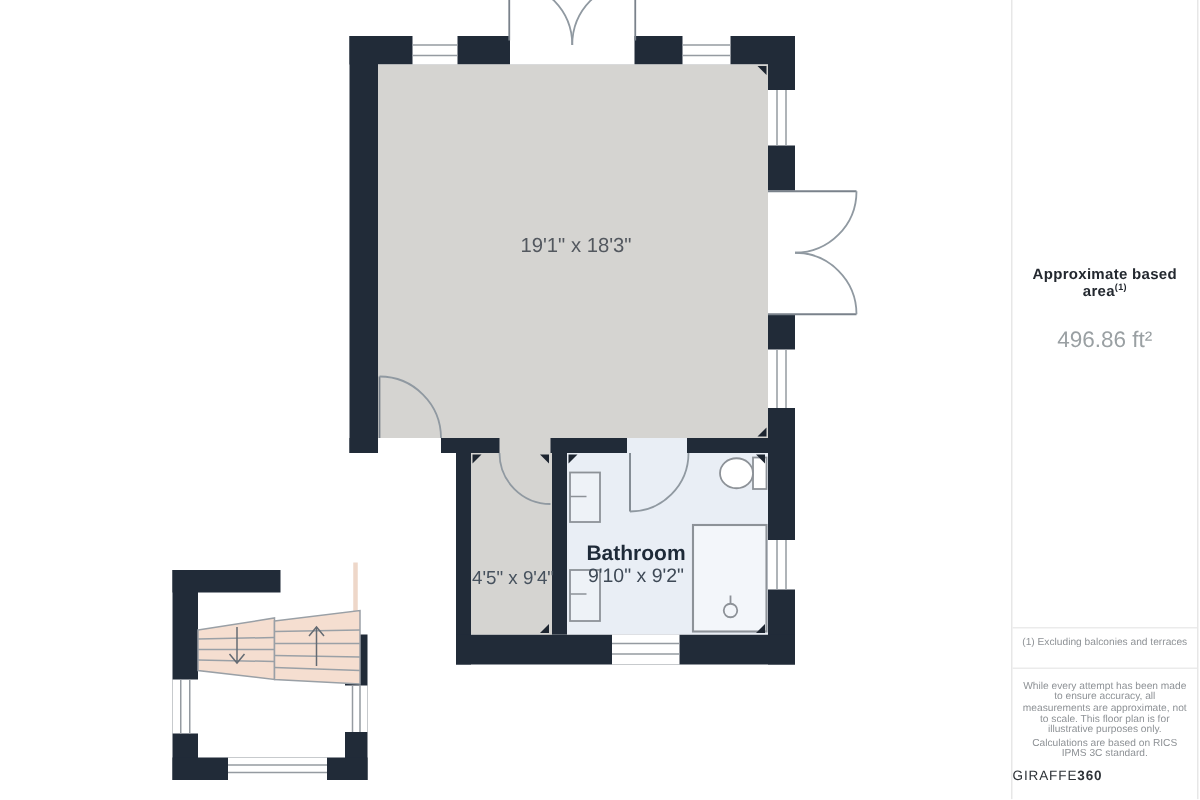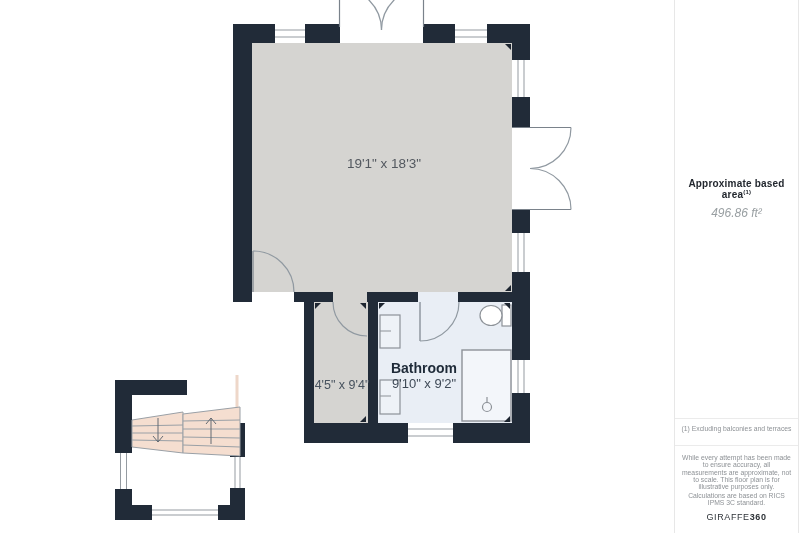--- a/index.html
+++ b/index.html
@@ -5,27 +5,27 @@
   html,body{margin:0;padding:0;background:#ffffff;}
   .canvas{position:relative;width:800px;height:533px;background:#ffffff;overflow:hidden;
           font-family:"Liberation Sans", sans-serif;}
   .plan-svg{position:absolute;left:0;top:0;}
   
   .sidebar{position:absolute;left:674px;top:0;width:123px;height:533px;background:#ffffff;
            border-left:1px solid #e7e7e7;border-right:1px solid #e7e7e7;}
   .area-block{position:absolute;top:178px;left:0;width:100%;text-align:center;}
   .area-title{font-size:10px;font-weight:bold;color:#23282f;letter-spacing:.2px;}
   .area-title sup{font-size:6px;}
-  .area-value{margin-top:6px;font-size:12px;color:#9aa0a3;font-style:italic;}
+  .area-value{margin-top:18px;font-size:15px;color:#9aa0a3;}
   .divider{position:absolute;left:0;width:100%;border-top:1px solid #ebebeb;height:0;}
   .footnote{position:absolute;top:425px;left:4px;width:115px;text-align:center;
             font-size:6.8px;color:#8e9296;line-height:1.1;}
   .para{position:absolute;left:5px;width:113px;text-align:center;font-size:6.8px;
         color:#8e9296;line-height:1.08;}
-  .brand{position:absolute;top:512px;left:0;width:100%;text-align:center;font-size:9px;
+  .brand{position:absolute;top:512px;left:0;width:100%;text-align:left;font-size:9px;
          color:#2e3338;letter-spacing:.6px;}
   .brand .b{font-weight:bold;}
   
   text{font-family:"Liberation Sans", sans-serif;}
   .dim-main{font-size:13.5px;fill:#53585f;}
   .dim-hall{font-size:12.5px;fill:#47525e;}
   .room-name{font-size:14px;font-weight:bold;fill:#1e2a38;}
   .dim-bath{font-size:13px;fill:#3e4956;}
 </style>
 </head>

